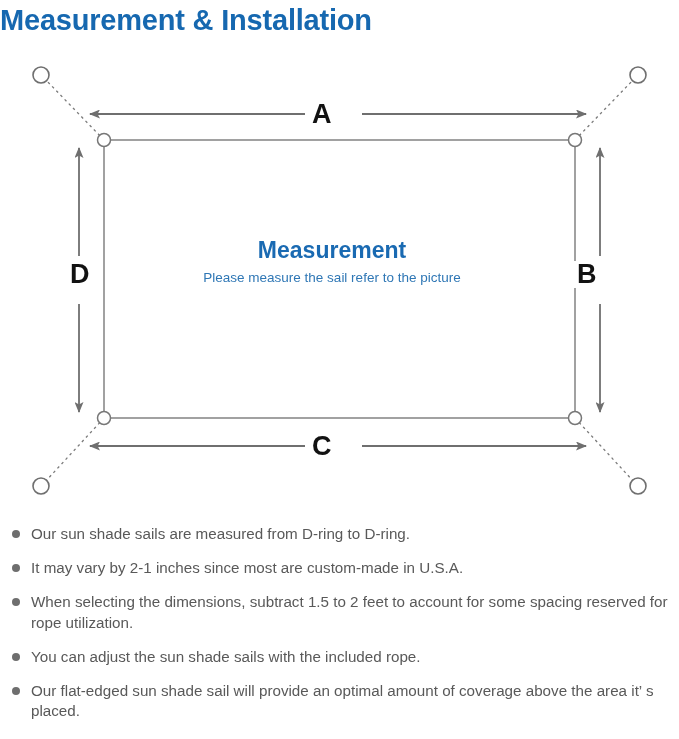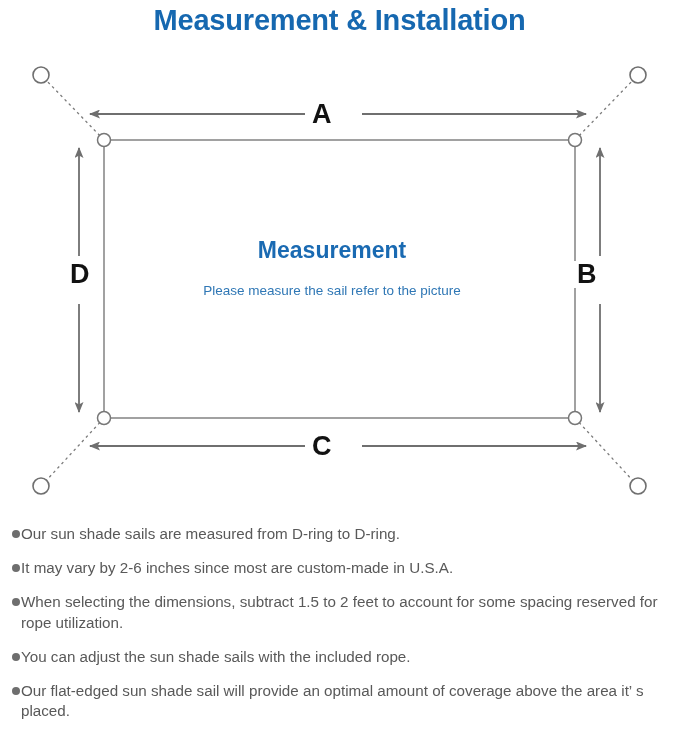--- a/index.html
+++ b/index.html
@@ -18,21 +18,21 @@
   }
 
   
   .page-title {
     position: absolute;
     left: 0;
     top: 0;
     width: 679px;
     height: 42px;
     line-height: 40px;
-    text-align: center;
+    text-align: left;
     font-size: 29px;
     font-weight: bold;
     color: #1668b0;
     letter-spacing: -0.2px;
   }
 
   
   .diagram {
     position: absolute;
     left: 0;
@@ -69,40 +69,40 @@
     text-align: center;
     pointer-events: none;
   }
   .center-title {
     font-size: 23px;
     font-weight: bold;
     color: #1a6ab2;
     line-height: 1.25;
   }
   .center-sub {
-    margin-top: 17px;
+    margin-top: 4px;
     font-size: 13.5px;
     font-weight: normal;
     color: #2f77b5;
     line-height: 1.3;
   }
 
   
   .notes {
     position: absolute;
     left: 0;
     top: 524px;
     width: 679px;
     padding: 0;
     margin: 0;
     list-style: none;
   }
   .note-item {
     position: relative;
-    padding-left: 21px;
+    padding-left: 31px;
     padding-right: 8px;
     margin-bottom: 14px;
     font-size: 15.2px;
     line-height: 1.33;
     color: #595959;
   }
   .note-bullet {
     position: absolute;
     left: 12px;
     top: 6px;
@@ -165,17 +165,17 @@
   <div class="dim-label dim-d">D</div>
 
   <div class="center-block">
     <div class="center-title">Measurement</div>
     <div class="center-sub">Please measure the sail refer to the picture</div>
   </div>
 </div>
 
 <ul class="notes" id="notes-list">
     <li class="note-item"><span class="note-bullet"></span><span>Our sun shade sails are measured from D-ring to D-ring.</span></li>
-    <li class="note-item"><span class="note-bullet"></span><span>It may vary by 2-6 inches since most are custom-made in U.S.A.</span></li>
+    <li class="note-item"><span class="note-bullet"></span><span>It may vary by 2-1 inches since most are custom-made in U.S.A.</span></li>
     <li class="note-item"><span class="note-bullet"></span><span>When selecting the dimensions, subtract 1.5 to 2 feet to account for some spacing reserved for rope utilization.</span></li>
     <li class="note-item"><span class="note-bullet"></span><span>You can adjust the sun shade sails with the included rope.</span></li>
     <li class="note-item"><span class="note-bullet"></span><span>Our flat-edged sun shade sail will provide an optimal amount of coverage above the area it’ s placed.</span></li>
   </ul>
 
 </body></html>

